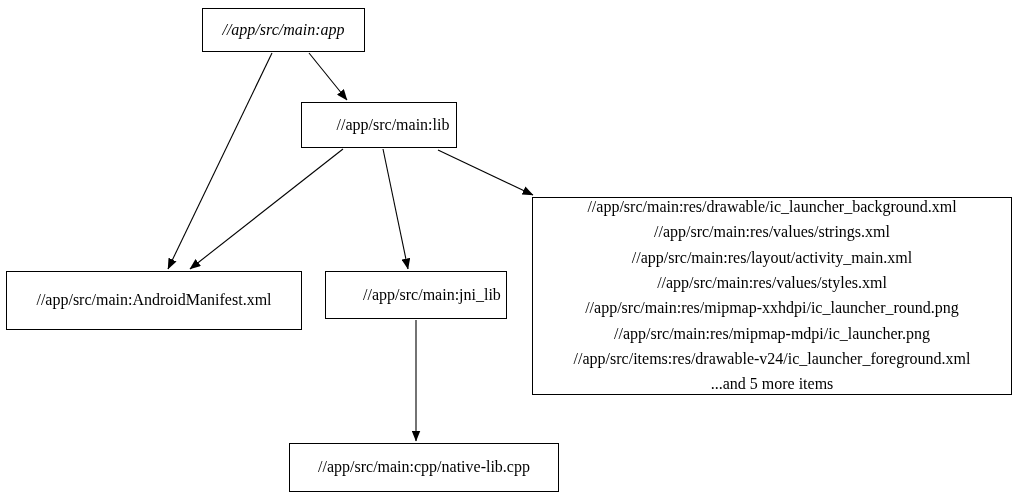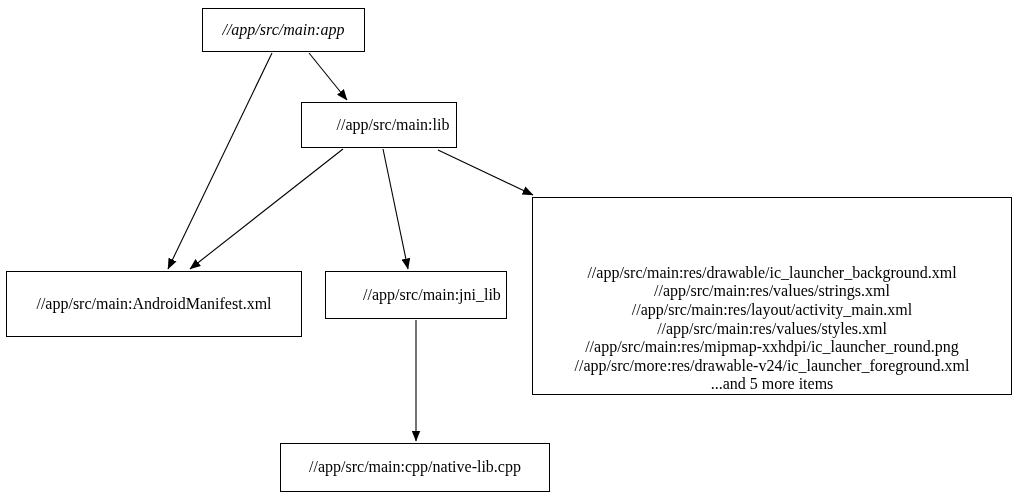--- a/index.html
+++ b/index.html
@@ -24,21 +24,21 @@
     display: flex;
     align-items: center;
     justify-content: center;
     text-align: center;
     font-size: 16px;
     line-height: 1.15;
     white-space: nowrap;
   }
   .node.multiline {
     flex-direction: column;
-    justify-content: flex-end;
+    justify-content: space-between;
   }
   .node.multiline .line {
     display: block;
     line-height: 18.6px;
     font-size: 16px;
   }
   #edges {
     position: absolute;
     left: 0;
     top: 0;
@@ -57,39 +57,40 @@
 <div id="canvas">
 
   <div class="node" style="left:202px; top:8px; width:163px; height:44px;font-style:italic;">
     <span>//app/src/main:app</span>
   </div>
 
   <div class="node" style="left:301px; top:102px; width:156px; height:46px;padding-left:28px;">
     <span>//app/src/main:lib</span>
   </div>
 
-  <div class="node" style="left:6px; top:271px; width:296px; height:66px;text-align:center;">
+  <div class="node" style="left:6px; top:271px; width:296px; height:59px;text-align:center;">
     <span>//app/src/main:AndroidManifest.xml</span>
   </div>
 
   <div class="node" style="left:325px; top:271px; width:182px; height:48px;padding-left:32px;">
     <span>//app/src/main:jni_lib</span>
   </div>
 
   <div class="node multiline" style="left:532px; top:197px; width:480px; height:198px;">
     <span class="line">//app/src/main:res/drawable/ic_launcher_background.xml</span>
     <span class="line">//app/src/main:res/values/strings.xml</span>
     <span class="line">//app/src/main:res/layout/activity_main.xml</span>
     <span class="line">//app/src/main:res/values/styles.xml</span>
     <span class="line">//app/src/main:res/mipmap-xxhdpi/ic_launcher_round.png</span>
-    <span class="line">//app/src/more:res/drawable-v24/ic_launcher_foreground.xml</span>
+    <span class="line">//app/src/main:res/mipmap-mdpi/ic_launcher.png</span>
+    <span class="line">//app/src/items:res/drawable-v24/ic_launcher_foreground.xml</span>
     <span class="line">...and 5 more items</span>
   </div>
 
-  <div class="node" style="left:280px; top:443px; width:270px; height:49px;">
+  <div class="node" style="left:289px; top:443px; width:270px; height:49px;">
     <span>//app/src/main:cpp/native-lib.cpp</span>
   </div>
 
   <svg id="edges" viewBox="0 0 1018 496" xmlns="http://www.w3.org/2000/svg">
     <defs>
       <marker id="arrow" viewBox="0 0 10 8" refX="9.5" refY="4" markerWidth="11" markerHeight="9" markerUnits="userSpaceOnUse" orient="auto">
         <path d="M0,0 L10,4 L0,8 z" fill="#000000"></path>
       </marker>
     </defs>
     <line x1="309" y1="53" x2="347" y2="100" marker-end="url(#arrow)"></line>

